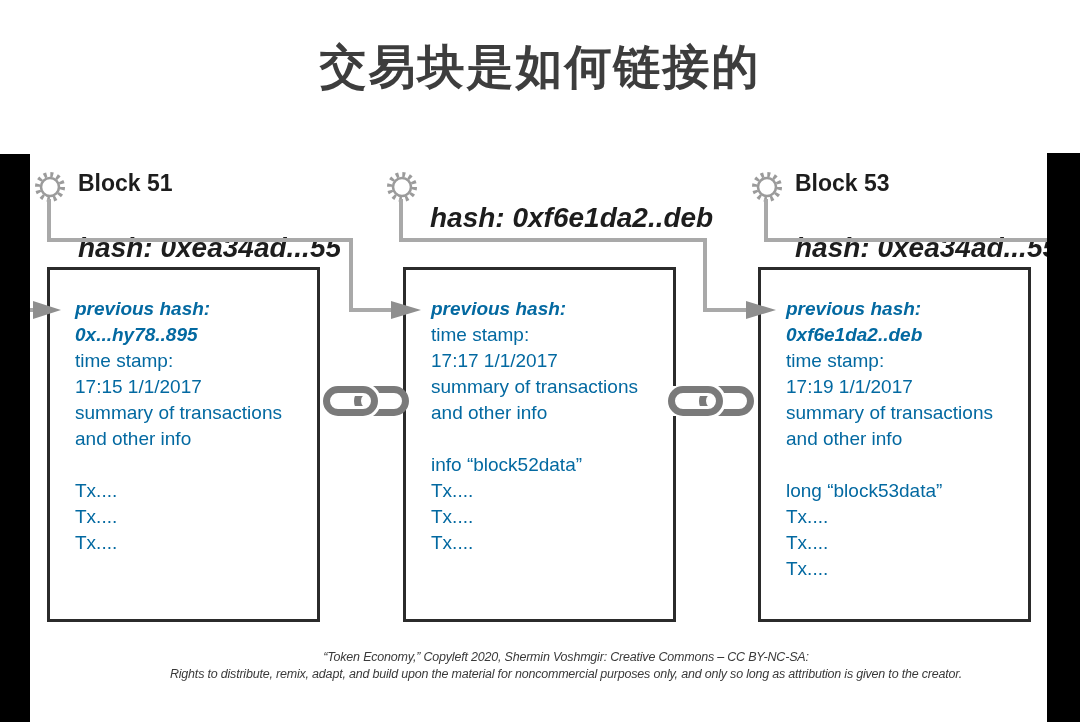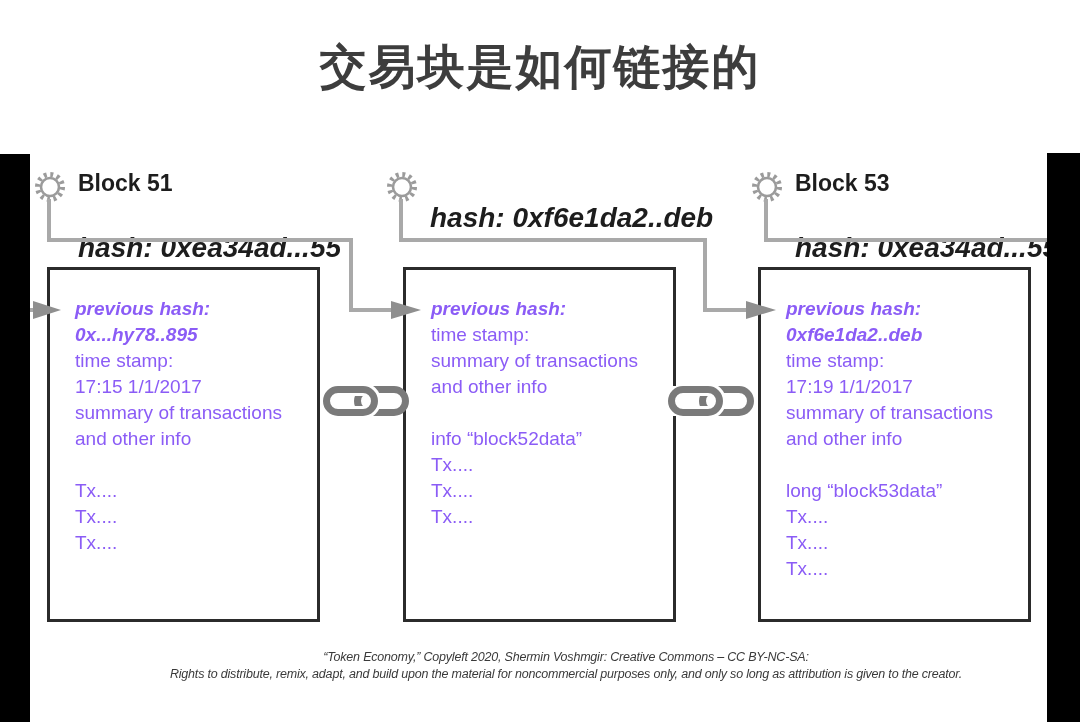--- a/index.html
+++ b/index.html
@@ -15,21 +15,21 @@
 
   .block-header{position:absolute;top:168px;display:flex;align-items:flex-start;gap:9px;z-index:10;}
   .bh-1{left:31px;} .bh-2{left:383px;} .bh-3{left:748px;}
   .bh-text{display:flex;flex-direction:column;}
   .block-name{font-size:23px;font-weight:700;color:#1d1d1d;line-height:30px;}
   .block-hash{font-size:28px;font-weight:700;font-style:italic;color:#1d1d1d;line-height:28px;margin-top:36px;}
 
   .block-box{position:absolute;top:267px;width:273px;height:355px;box-sizing:border-box;
     border:3px solid #2b2b2b;background:#ffffff;padding:26px 8px 0 25px;z-index:10;}
   .bb-1{left:47px;} .bb-2{left:403px;} .bb-3{left:758px;}
-  .block-box p{margin:0;font-size:19px;line-height:26px;color:#8b5cf6;white-space:nowrap;}
+  .block-box p{margin:0;font-size:19px;line-height:26px;color:#0369a1;white-space:nowrap;}
   .bi{font-weight:700;font-style:italic;}
   .spacer{height:26px;}
 
   .overlay{position:absolute;left:0;top:0;z-index:20;pointer-events:none;}
 
   .chain{position:absolute;top:386px;z-index:20;}
   .ch-1{left:323px;} .ch-2{left:668px;}
 
   .footer{position:absolute;top:649px;left:0;width:1080px;text-align:center;z-index:10;
     font-style:italic;font-size:12.5px;line-height:17px;color:#3a3a3a;letter-spacing:-0.2px;padding-left:26px;}
@@ -92,20 +92,21 @@
     <p>and other info</p>
     <div class="spacer"></div>
     <p>Tx....</p>
     <p>Tx....</p>
     <p>Tx....</p>
   </div>
 
   <div class="block-box bb-2">
     <p class="bi">previous hash:</p>
     <p>time stamp:</p>
+    <p>17:17 1/1/2017</p>
     <p>summary of transactions</p>
     <p>and other info</p>
     <div class="spacer"></div>
     <p>info “block52data”</p>
     <p>Tx....</p>
     <p>Tx....</p>
     <p>Tx....</p>
   </div>
 
   <div class="block-box bb-3">

